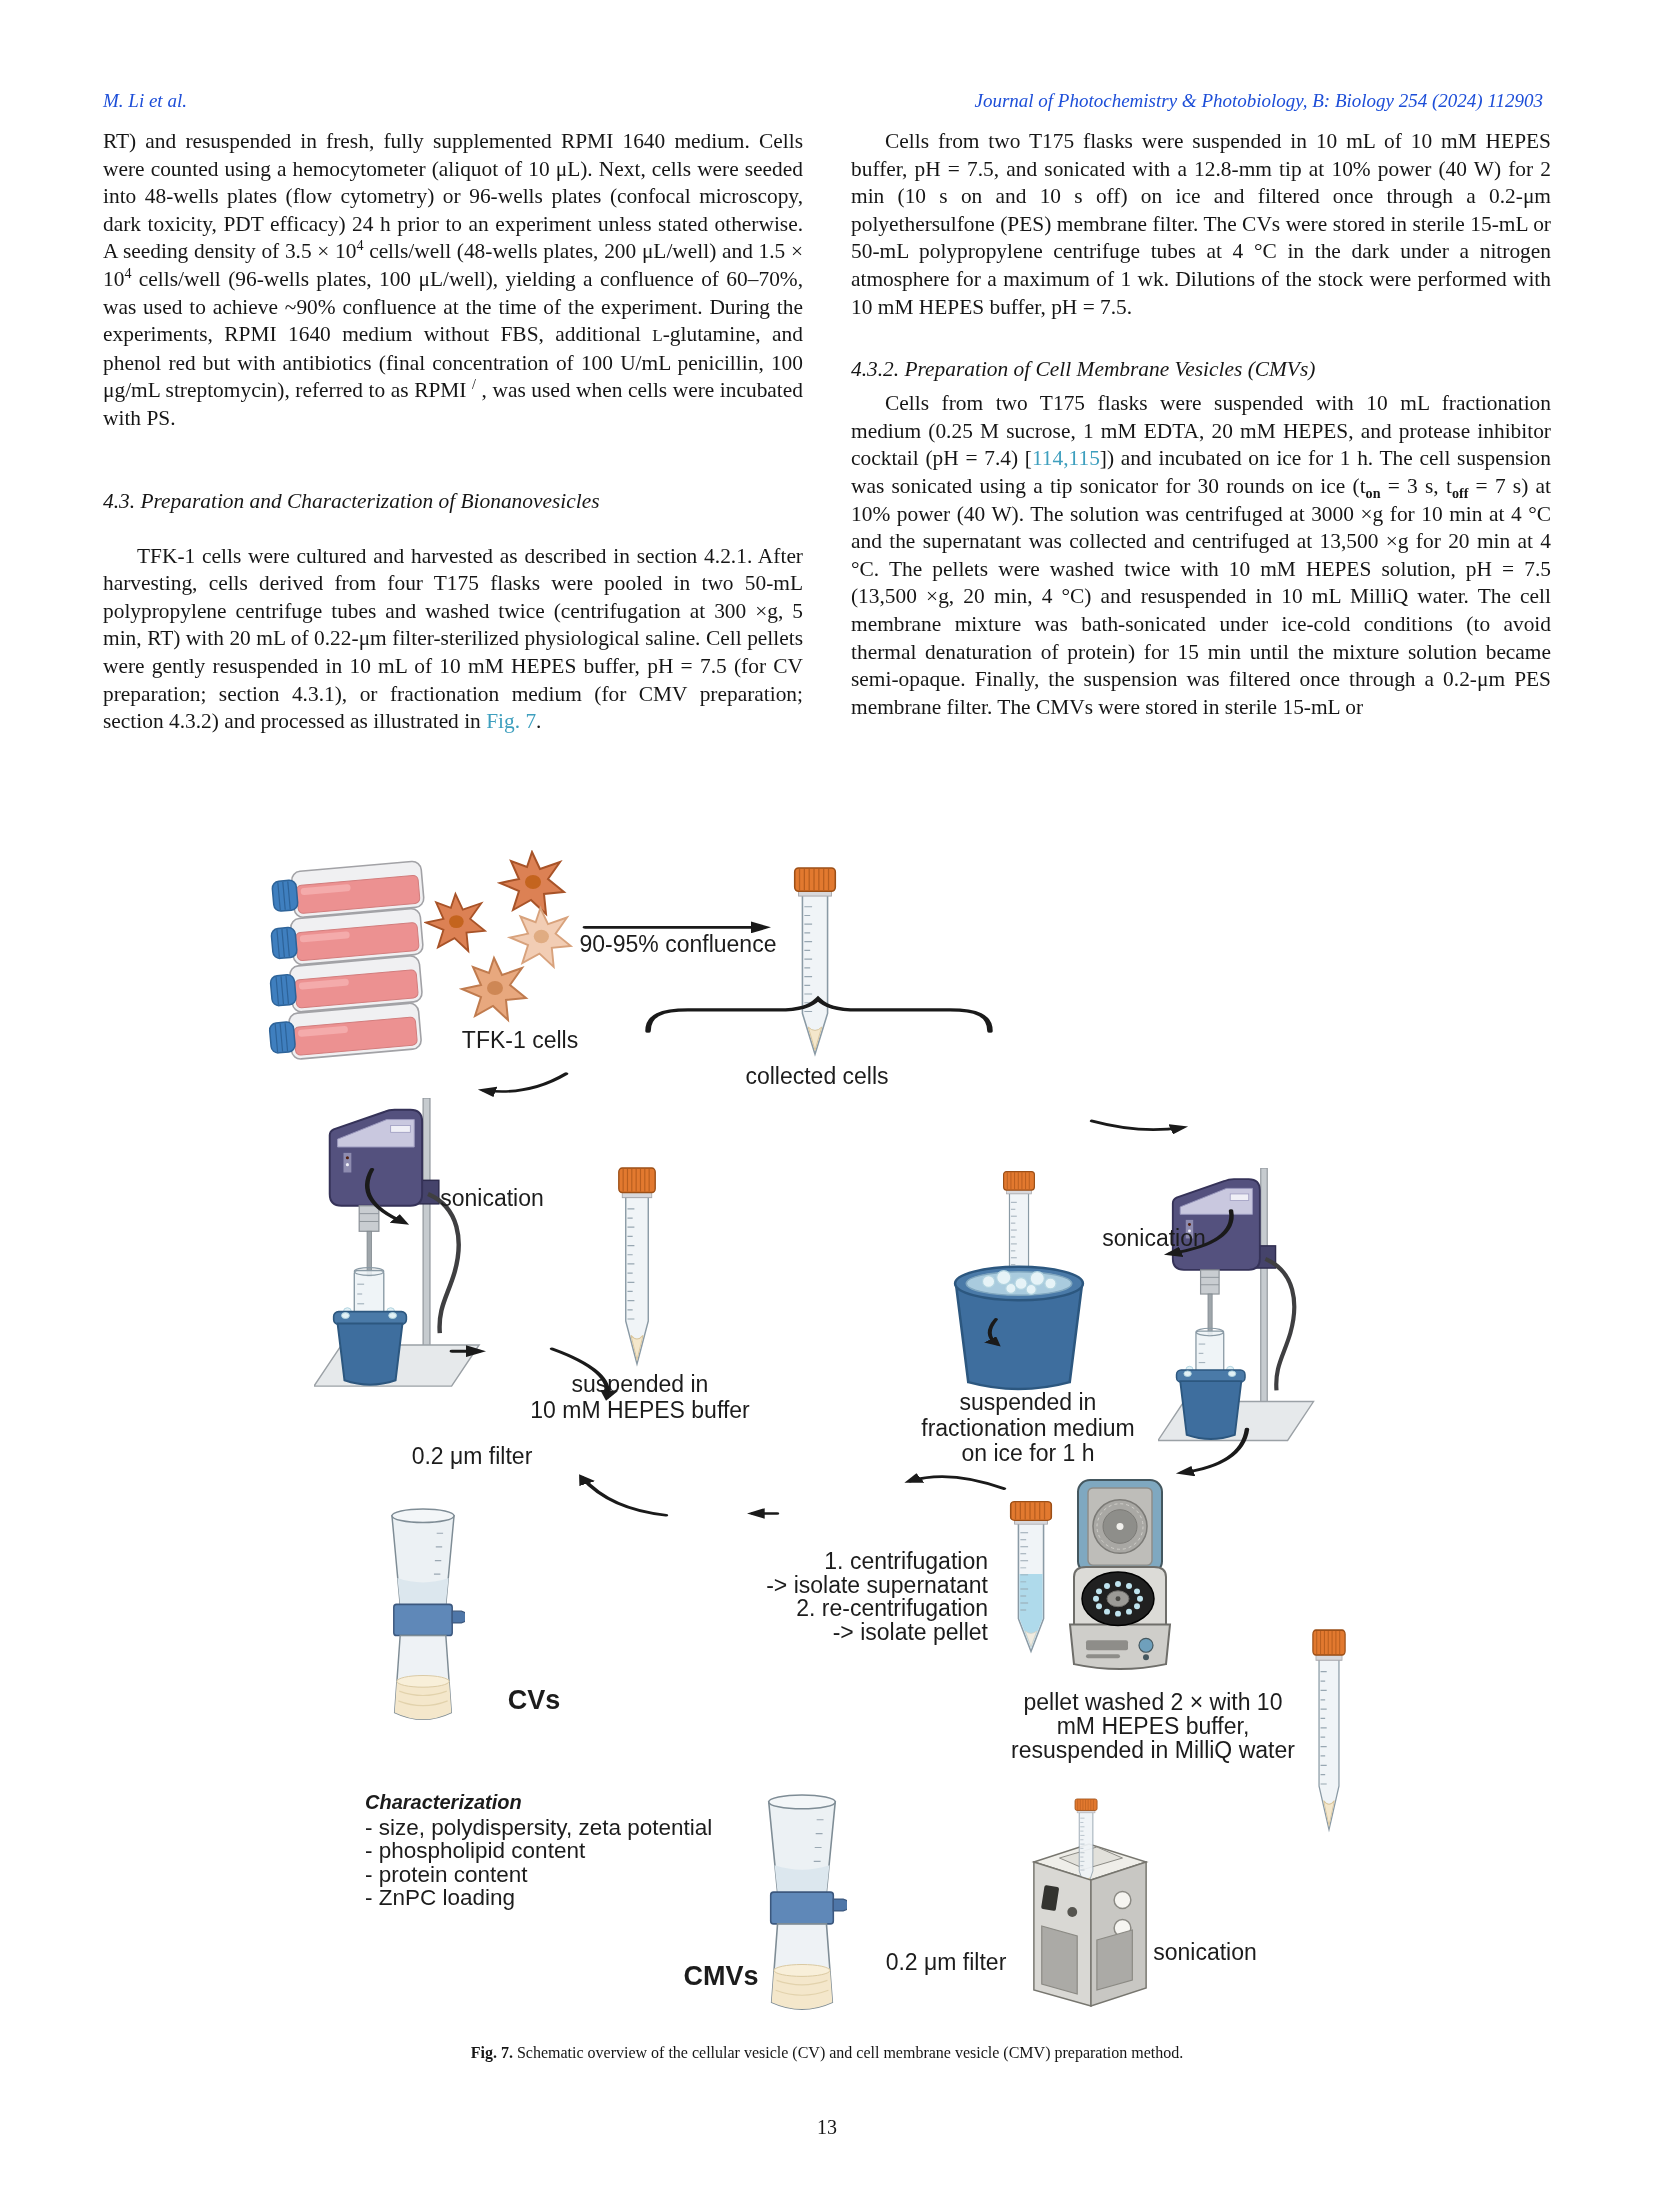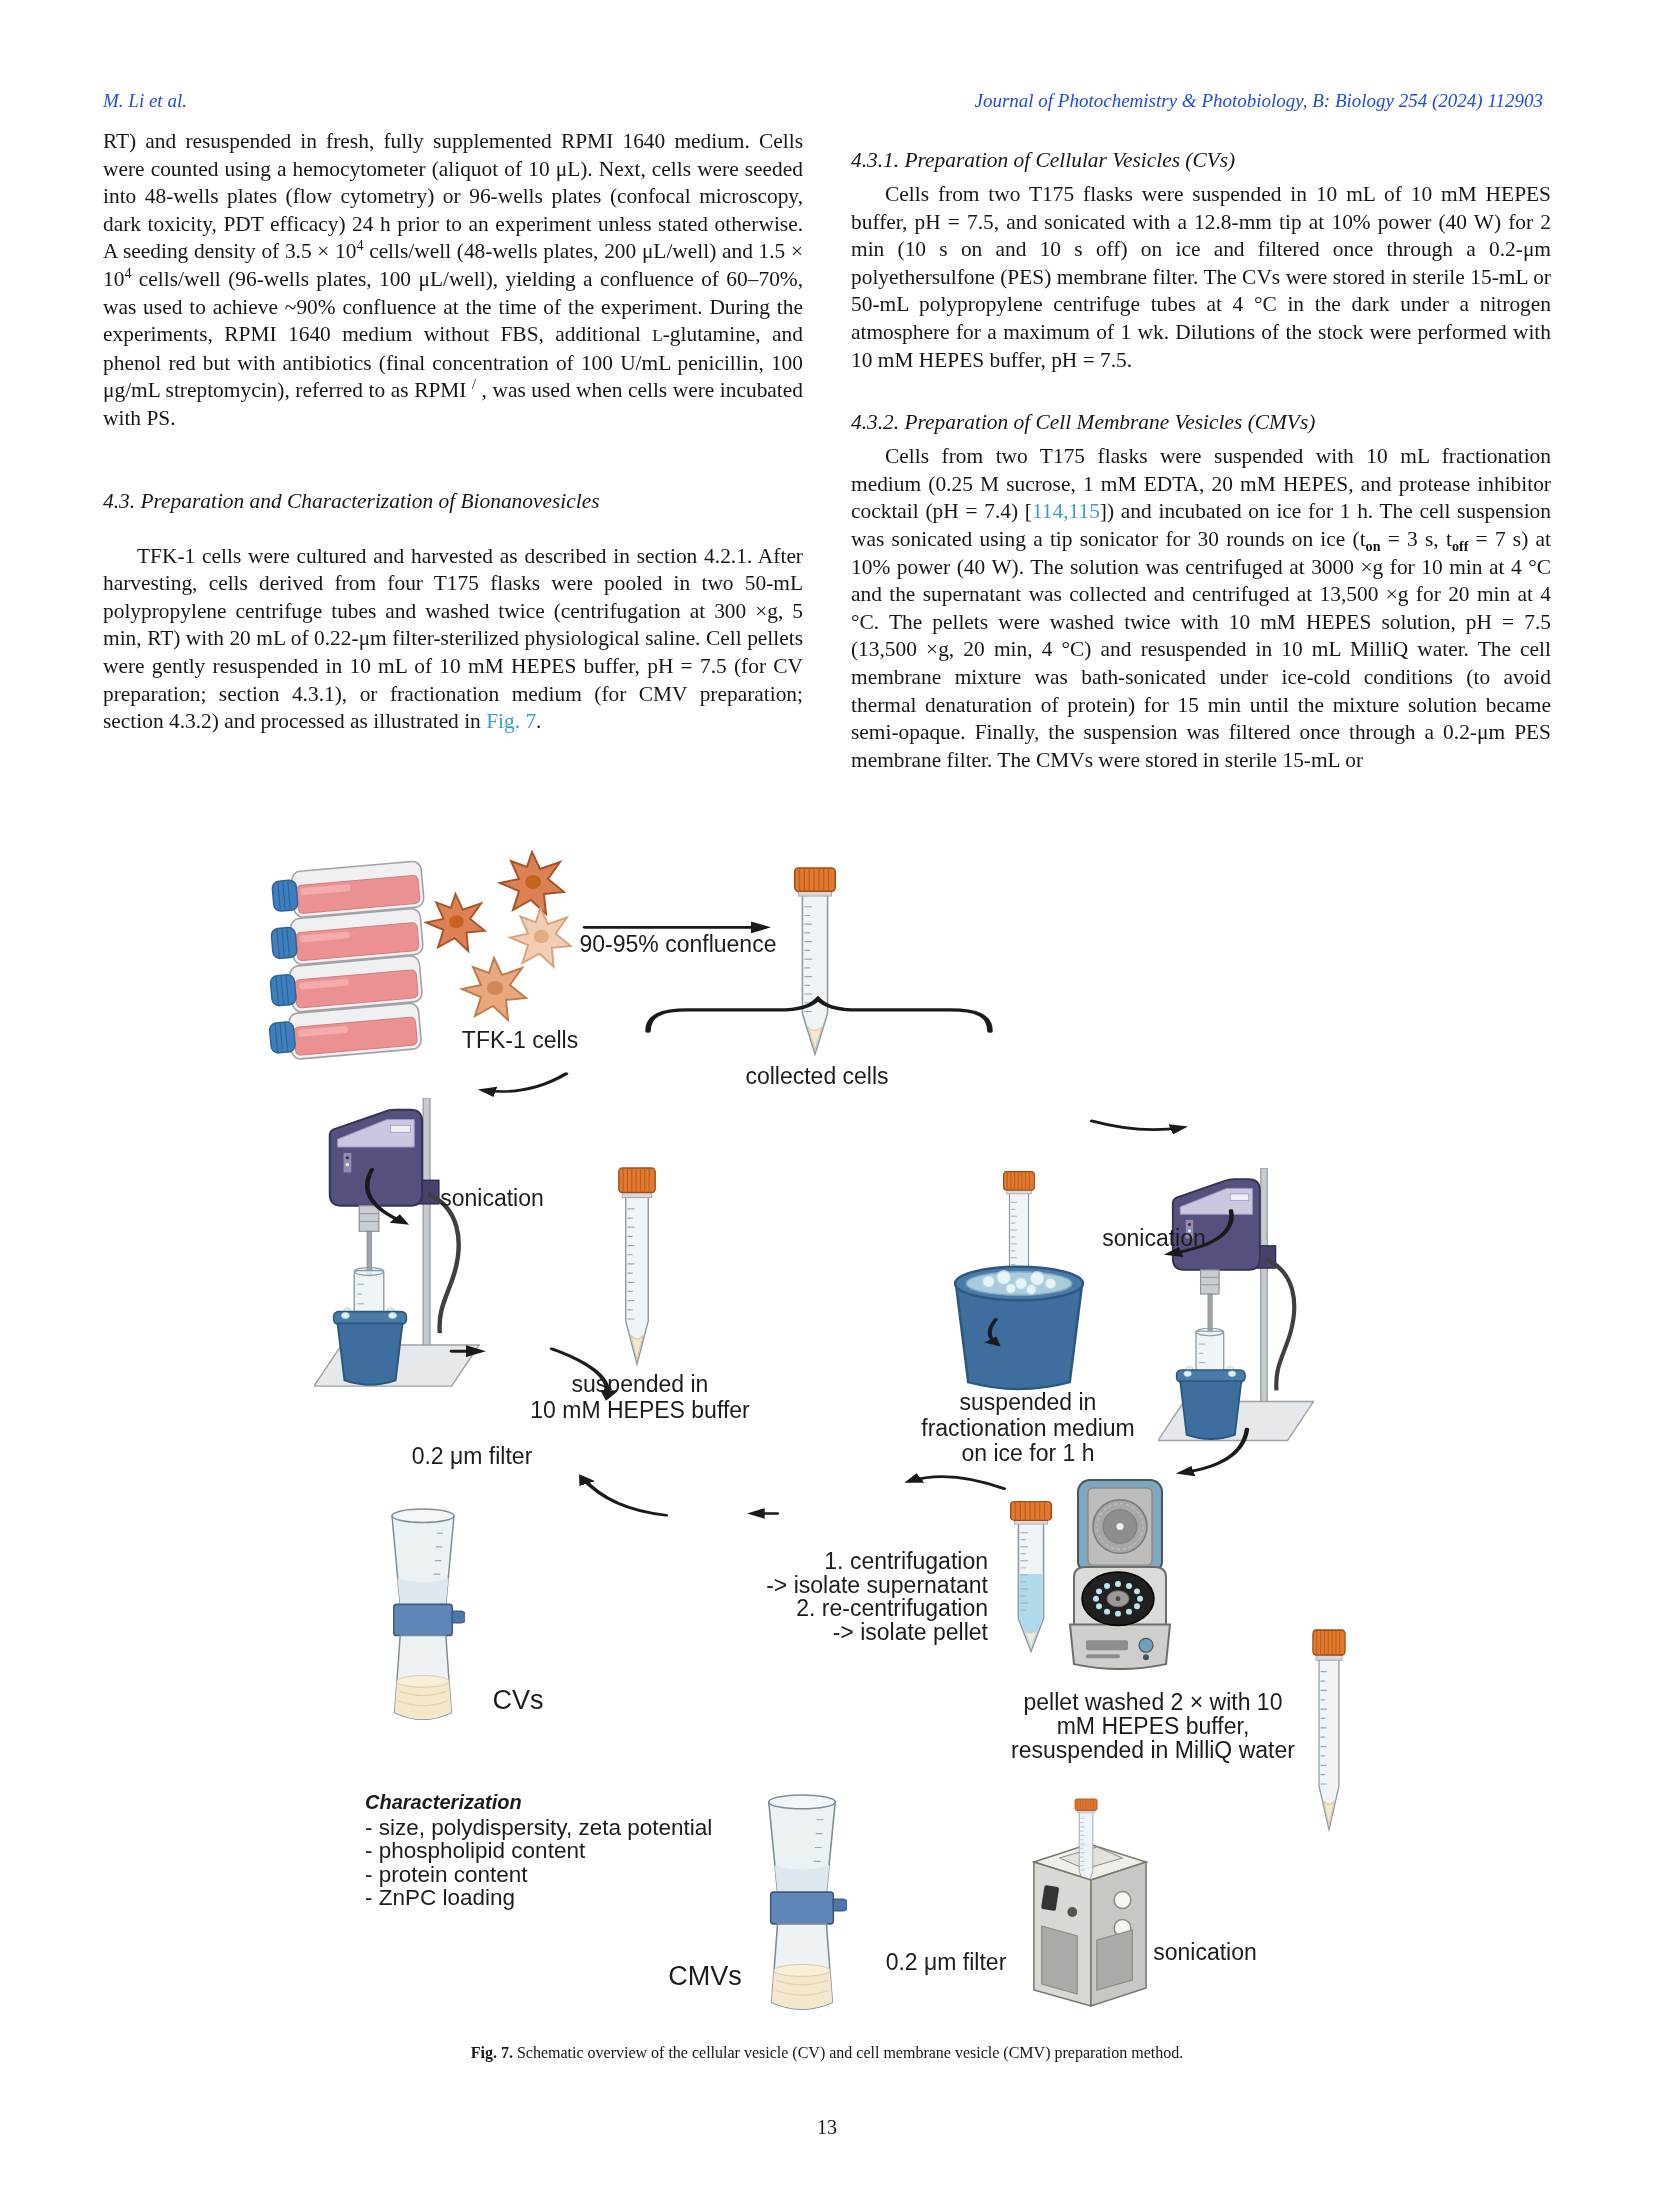--- a/index.html
+++ b/index.html
@@ -18,21 +18,21 @@
   #h431{margin-top:20px;margin-bottom:8px;}
   #h432{margin-top:36px;margin-bottom:8px;}
   .sup{font-size:0.66em;vertical-align:super;line-height:0;}
   .sub{font-size:0.66em;vertical-align:sub;line-height:0;font-weight:700;}
   .sc{font-size:0.8em;}
   .link{color:#3E9FBE;}
   .flabel{position:absolute;font-family:"Liberation Sans","DejaVu Sans",sans-serif;
           font-size:23px;line-height:25.5px;color:#1c1c1c;white-space:nowrap;}
   .cx{transform:translateX(-50%);text-align:center;}
   .rx{text-align:right;}
-  .fbold{font-weight:400;font-size:27px;}
+  .fbold{font-weight:700;font-size:27px;margin-left:16px;}
   .fbold2{font-weight:700;font-size:20px;font-style:italic;}
   .fitem{font-size:22.5px;line-height:23.5px;}
   .fig-caption{position:absolute;left:0;width:1654px;text-align:center;top:2044px;font-size:16px;}
   .pagenum{position:absolute;left:0;width:1654px;text-align:center;top:2116px;font-size:20px;}
   svg.fig{position:absolute;}
 </style>
 </head>
 <body>
 
 <svg width="0" height="0" style="position:absolute" aria-hidden="true">
@@ -92,21 +92,20 @@
 <div class="hdr" id="hdr-left">M. Li et al.</div>
 <div class="hdr" id="hdr-right">Journal of Photochemistry &amp; Photobiology, B: Biology 254 (2024) 112903</div>
 
 <div class="col" id="col-left">
   <p class="bodytxt"><span>RT) and resuspended in fresh, fully supplemented RPMI 1640 medium. Cells were counted using a hemocytometer (aliquot of 10 μL). Next, cells were seeded into 48-wells plates (flow cytometry) or 96-wells plates (confocal microscopy, dark toxicity, PDT efficacy) 24 h prior to an experiment unless stated otherwise. A seeding density of 3.5 × 10</span><span class="sup">4</span><span> cells/well (48-wells plates, 200 μL/well) and 1.5 × 10</span><span class="sup">4</span><span> cells/well (96-wells plates, 100 μL/well), yielding a confluence of 60–70%, was used to achieve ~90% confluence at the time of the experiment. During the experiments, RPMI 1640 medium without FBS, additional </span><span class="sc">L</span><span>-glutamine, and phenol red but with antibiotics (final concentration of 100 U/mL penicillin, 100 μg/mL streptomycin), referred to as RPMI </span><span class="sup">/</span><span> , was used when cells were incubated with PS.</span></p>
   <h3 class="sec" id="h43">4.3. Preparation and Characterization of Bionanovesicles</h3>
   <p class="bodytxt indent"><span>TFK-1 cells were cultured and harvested as described in section 4.2.1. After harvesting, cells derived from four T175 flasks were pooled in two 50-mL polypropylene centrifuge tubes and washed twice (centrifugation at 300 ×g, 5 min, RT) with 20 mL of 0.22-μm filter-sterilized physiological saline. Cell pellets were gently resuspended in 10 mL of 10 mM HEPES buffer, pH = 7.5 (for CV preparation; section 4.3.1), or fractionation medium (for CMV preparation; section 4.3.2) and processed as illustrated in </span><span class="link">Fig. 7</span><span>.</span></p>
 </div>
 
 <div class="col" id="col-right">
-  <h3 class="sec" id="h431">4.3.1. Preparation of Cellular Vesicles (CVs)</h3>
   <p class="bodytxt indent"><span>Cells from two T175 flasks were suspended in 10 mL of 10 mM HEPES buffer, pH = 7.5, and sonicated with a 12.8-mm tip at 10% power (40 W) for 2 min (10 s on and 10 s off) on ice and filtered once through a 0.2-μm polyethersulfone (PES) membrane filter. The CVs were stored in sterile 15-mL or 50-mL polypropylene centrifuge tubes at 4 °C in the dark under a nitrogen atmosphere for a maximum of 1 wk. Dilutions of the stock were performed with 10 mM HEPES buffer, pH = 7.5.</span></p>
   <h3 class="sec" id="h432">4.3.2. Preparation of Cell Membrane Vesicles (CMVs)</h3>
   <p class="bodytxt indent"><span>Cells from two T175 flasks were suspended with 10 mL fractionation medium (0.25 M sucrose, 1 mM EDTA, 20 mM HEPES, and protease inhibitor cocktail (pH = 7.4) [</span><span class="link">114,115</span><span>]) and incubated on ice for 1 h. The cell suspension was sonicated using a tip sonicator for 30 rounds on ice (t</span><span class="sub">on</span><span> = 3 s, t</span><span class="sub">off</span><span> = 7 s) at 10% power (40 W). The solution was centrifuged at 3000 ×g for 10 min at 4 °C and the supernatant was collected and centrifuged at 13,500 ×g for 20 min at 4 °C. The pellets were washed twice with 10 mM HEPES solution, pH = 7.5 (13,500 ×g, 20 min, 4 °C) and resuspended in 10 mL MilliQ water. The cell membrane mixture was bath-sonicated under ice-cold conditions (to avoid thermal denaturation of protein) for 15 min until the mixture solution became semi-opaque. Finally, the suspension was filtered once through a 0.2-μm PES membrane filter. The CMVs were stored in sterile 15-mL or</span></p>
 </div>
 
 <svg class="fig" style="left:250px;top:856px;width:184px;height:212px" viewBox="0 0 184 212" preserveAspectRatio="none">
   <g transform="rotate(-5 92 106)">
     <g transform="translate(15,6)">
       <rect x="34" y="6" width="130" height="46" rx="9" fill="#ECECEF" fill-opacity="0.8" stroke="#A2A2A6" stroke-width="1.6"></rect>
       <rect x="38" y="20" width="122" height="28" rx="5" fill="#EC9191" stroke="#D27D7D" stroke-width="1"></rect>

